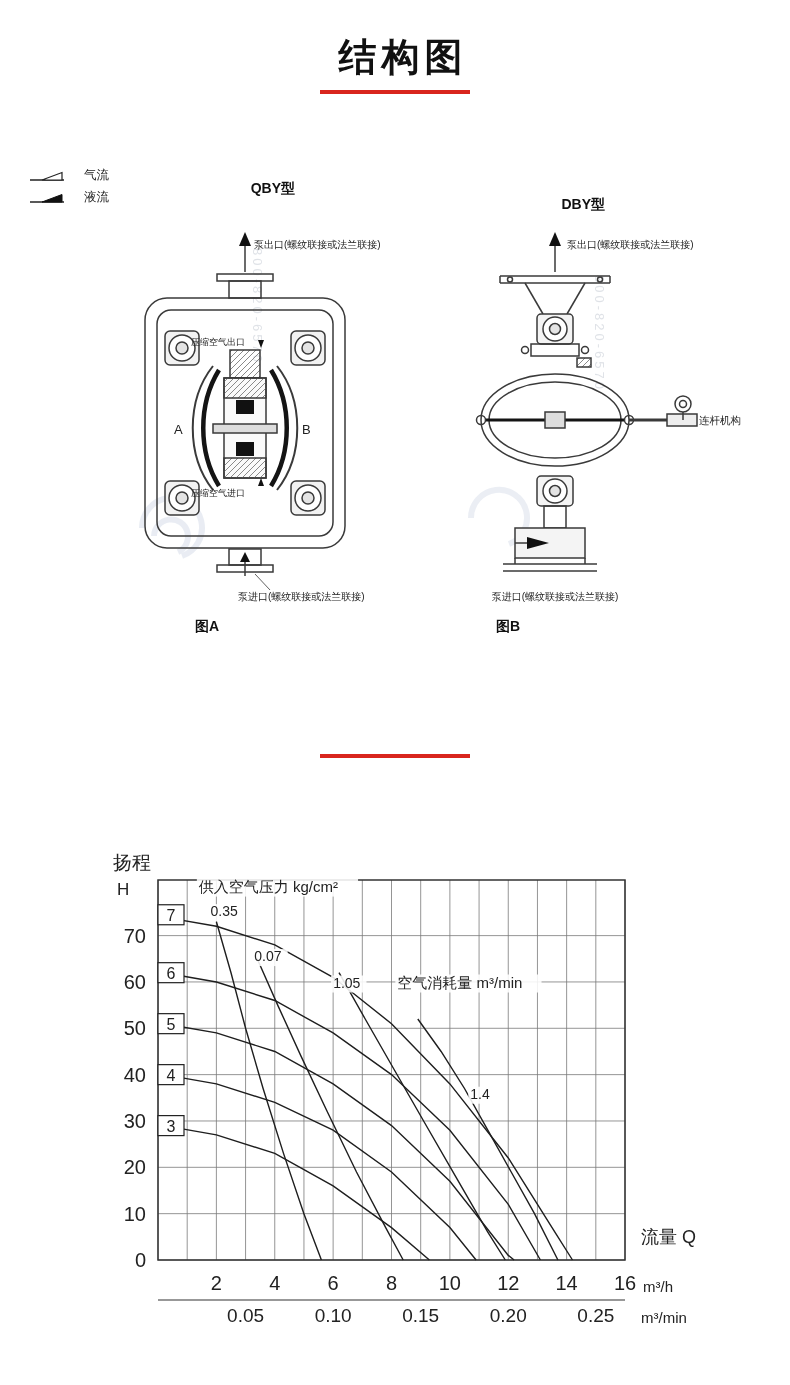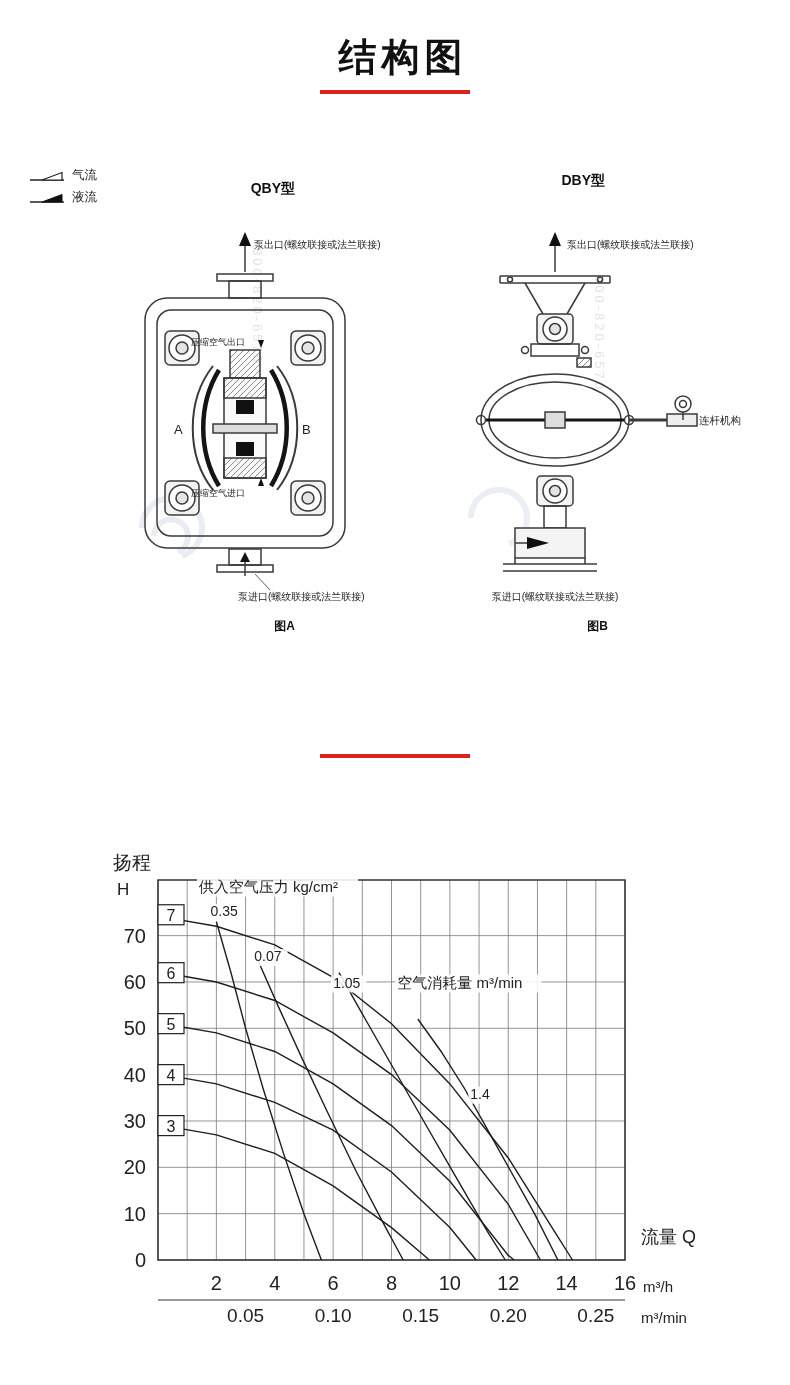--- a/index.html
+++ b/index.html
@@ -11,29 +11,29 @@
     position:absolute; left:0; width:100%; margin:8px; text-align:center;
     font-size:38px; font-weight:bold; letter-spacing:5px; color:#111;
   }
   .title-underline {
     position:absolute; left:50%; transform:translateX(-50%);
     width:150px; height:4px; background:var(--accent,#d9251d);
   }
 
   .legend { position:absolute; left:28px; top:164px; }
   .legend-row { display:flex; align-items:center; height:22px; }
-  .legend-row span { font-size:12.5px; color:#222; margin-left:4px; }
+  .legend-row span { font-size:12.5px; color:#222; margin-left:16px; }
 
   .type-label {
     position:absolute; width:100px; text-align:right;
     font-size:14px; font-weight:bold; color:#111;
   }
   .diagram-caption {
-    position:absolute; width:100px; text-align:right;
-    font-size:12px; font-weight:bold; color:#111;
+    position:absolute; width:100px; text-align:left;
+    font-size:14px; font-weight:bold; color:#111;
   }
 
   .diagram-svg { position:absolute; }
   svg text { font-family:"Liberation Sans","DejaVu Sans",sans-serif; fill:#222; }
 
   .watermark {
     position:absolute; writing-mode:vertical-rl; color:rgba(95,110,135,0.20);
     font-size:13px; letter-spacing:3px; pointer-events:none;
   }
 
@@ -58,21 +58,21 @@
     <div class="legend-row">
       <svg width="40" height="15" viewBox="0 0 40 15">
         <line x1="2" y1="12" x2="36" y2="12" stroke="#222" stroke-width="1.3"></line>
         <polygon points="14,12 34,4.5 34,12" fill="#111" stroke="#111"></polygon>
       </svg>
       <span>液流</span>
     </div>
   </div>
 
   <div class="type-label" style="left:195px; top:180px">QBY型</div>
-  <div class="type-label" style="left:505px; top:172px">DBY型</div>
+  <div class="type-label" style="left:505px; top:196px">DBY型</div>
 
   <div class="watermark" style="left:250px; top:248px; height:210px">800-820-6570</div>
   <div class="watermark" style="left:592px; top:275px; height:195px">800-820-6570</div>
 
   <svg class="diagram-svg" style="left:120px; top:228px" width="310" height="395" viewBox="0 0 310 395">
     <defs>
       <pattern id="hatchA" patternUnits="userSpaceOnUse" width="6" height="6">
         <path d="M0,6 L6,0" stroke="#8a8a8a" stroke-width="1"></path>
       </pattern>
     </defs>
@@ -204,21 +204,21 @@
       <line x1="70" y1="315" x2="82" y2="315"></line>
       <polygon points="82,309 82,321 104,315" fill="#111" stroke="none"></polygon>
     </g>
 
     <text x="122" y="20" font-size="10">泵出口(螺纹联接或法兰联接)</text>
     <text x="254" y="196" font-size="10.5">连杆机构</text>
     <text x="110" y="372" font-size="10" text-anchor="middle">泵进口(螺纹联接或法兰联接)</text>
   </svg>
 
   <div class="diagram-caption" style="left:195px; top:618px">图A</div>
-  <div class="diagram-caption" style="left:508px; top:618px">图B</div>
+  <div class="diagram-caption" style="left:496px; top:618px">图B</div>
 
   <div class="title-underline" style="top:754px"></div>
 
   <div class="chart-wrap">
     <svg id="chart-svg" width="640" height="500" viewBox="0 0 640 500">
         <line x1="73" y1="37" x2="73" y2="417" stroke="#7a7a7a" stroke-width="0.8"></line>
         <line x1="102.1875" y1="37" x2="102.1875" y2="417" stroke="#7a7a7a" stroke-width="0.8"></line>
         <line x1="131.375" y1="37" x2="131.375" y2="417" stroke="#7a7a7a" stroke-width="0.8"></line>
         <line x1="160.5625" y1="37" x2="160.5625" y2="417" stroke="#7a7a7a" stroke-width="0.8"></line>
         <line x1="189.75" y1="37" x2="189.75" y2="417" stroke="#7a7a7a" stroke-width="0.8"></line>

